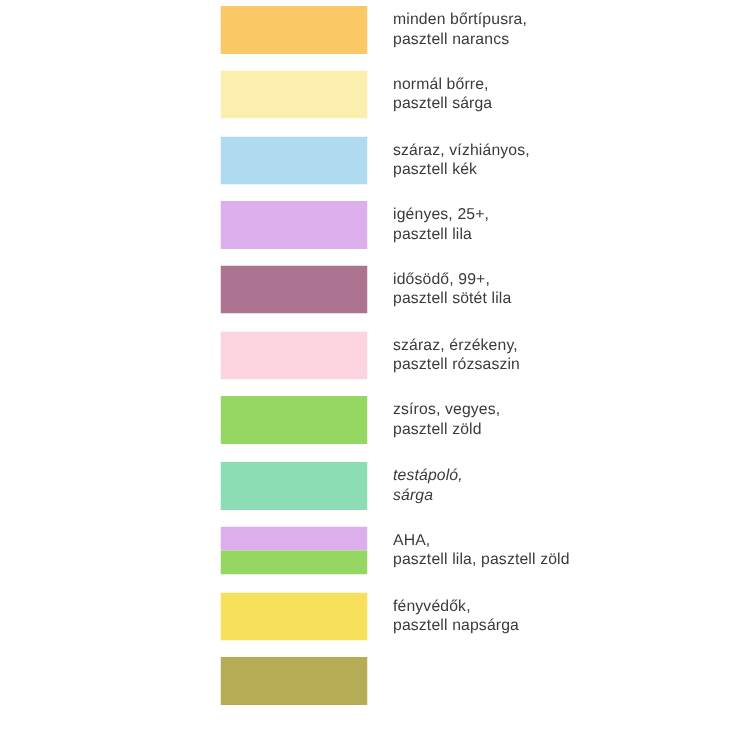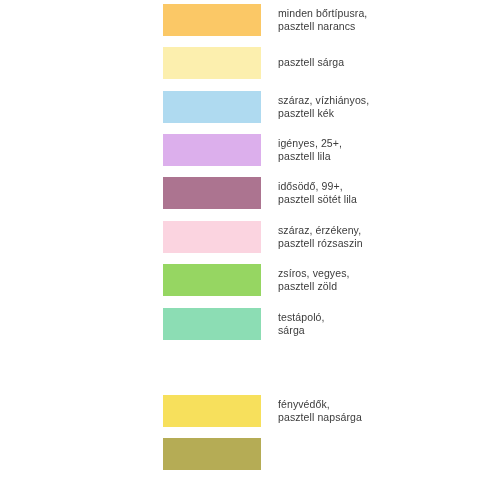--- a/index.html
+++ b/index.html
@@ -13,21 +13,20 @@
     height: 490px;
     font-family: "Liberation Sans", "DejaVu Sans", sans-serif;
     -webkit-font-smoothing: antialiased;
     overflow: hidden;
   }
   #legend-sheet {
     position: relative;
     width: 396px;
     height: 490px;
     background: #ffffff;
-    margin-left: 16px;
   }
   .legend-row {
     position: absolute;
     left: 0;
     width: 490px;
     height: 32px;
     display: block;
   }
   .swatch {
     position: absolute;
@@ -73,20 +72,21 @@
       <div class="row-labels">
         <span class="label-line">minden bőrtípusra,</span>
         <span class="label-line">pasztell narancs</span>
       </div>
     </div>
     <div class="legend-row" style="top: 47px;">
       <div class="swatch" style="width: 98px; height: 32px;">
         <div class="swatch-band" title="#FCEFAE" style="background: rgb(252, 239, 174);"></div>
       </div>
       <div class="row-labels">
+        <span class="label-line">normál bőrre,</span>
         <span class="label-line">pasztell sárga</span>
       </div>
     </div>
     <div class="legend-row" style="top: 91px;">
       <div class="swatch" style="width: 98px; height: 32px;">
         <div class="swatch-band" title="#AFDAF0" style="background: rgb(175, 218, 240);"></div>
       </div>
       <div class="row-labels">
         <span class="label-line">száraz, vízhiányos,</span>
         <span class="label-line">pasztell kék</span>
@@ -121,27 +121,37 @@
     </div>
     <div class="legend-row" style="top: 264px;">
       <div class="swatch" style="width: 98px; height: 32px;">
         <div class="swatch-band" title="#96D662" style="background: rgb(150, 214, 98);"></div>
       </div>
       <div class="row-labels">
         <span class="label-line">zsíros, vegyes,</span>
         <span class="label-line">pasztell zöld</span>
       </div>
     </div>
-    <div class="legend-row" style="top: 308px;">
+    <div class="legend-row" style="top: 308px; font-style: italic;">
       <div class="swatch" style="width: 98px; height: 32px;">
         <div class="swatch-band" title="#8CDDB4" style="background: rgb(140, 221, 180);"></div>
       </div>
       <div class="row-labels">
         <span class="label-line">testápoló,</span>
         <span class="label-line">sárga</span>
+      </div>
+    </div>
+    <div class="legend-row" style="top: 351px;">
+      <div class="swatch" style="width: 98px; height: 32px;">
+        <div class="swatch-band" title="#DCAFEC" style="background: rgb(220, 175, 236);"></div>
+        <div class="swatch-band" title="#96D662" style="background: rgb(150, 214, 98);"></div>
+      </div>
+      <div class="row-labels">
+        <span class="label-line">AHA,</span>
+        <span class="label-line">pasztell lila, pasztell zöld</span>
       </div>
     </div>
     <div class="legend-row" style="top: 395px; padding-left: 20px;">
       <div class="swatch" style="width: 98px; height: 32px;">
         <div class="swatch-band" title="#F7E05C" style="background: rgb(247, 224, 92);"></div>
       </div>
       <div class="row-labels">
         <span class="label-line">fényvédők,</span>
         <span class="label-line">pasztell napsárga</span>
       </div>

